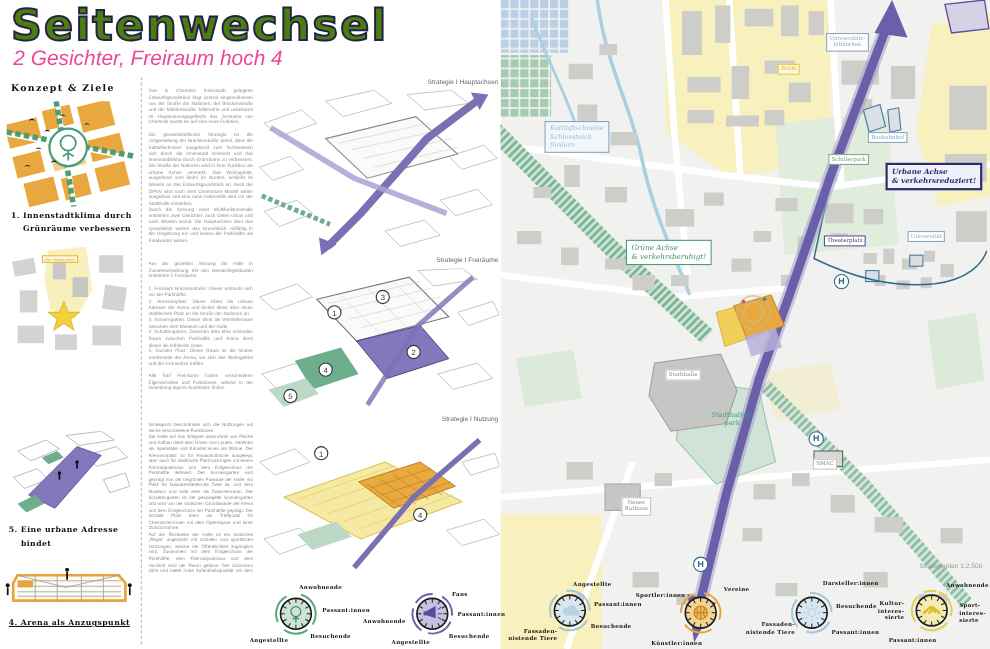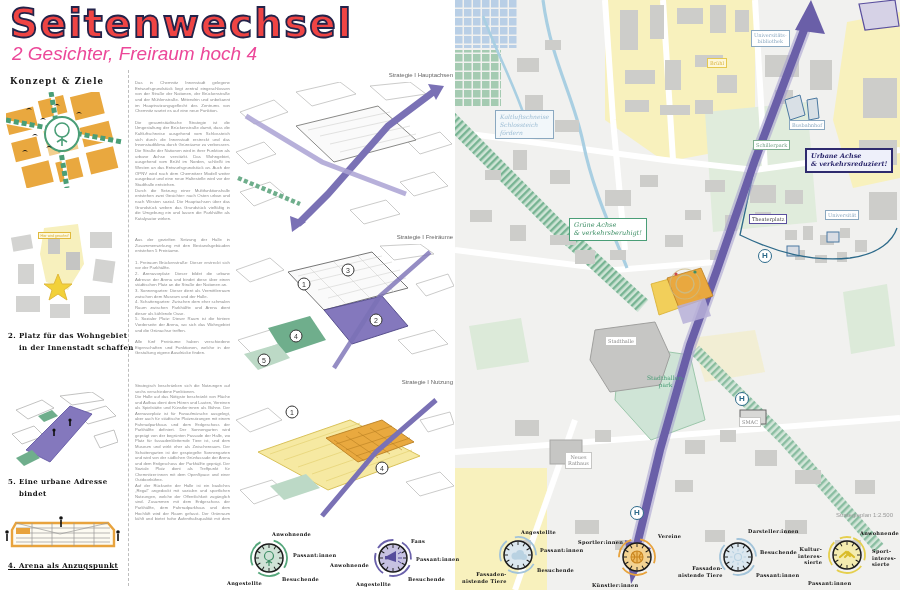--- a/index.html
+++ b/index.html
@@ -1,21 +1,21 @@
 <!DOCTYPE html>
 <html><head>
 <meta charset="utf-8">
 <style>
   html,body{margin:0;padding:0;background:#fff;}
   .board{position:relative;width:900px;height:590px;overflow:hidden;background:#fff;
          font-family:"Liberation Sans",sans-serif;}
   .abs{position:absolute;}
 
   .title{font-family:"DejaVu Sans",sans-serif;font-weight:bold;font-size:39px;
-         letter-spacing:2px;color:#ef4444;-webkit-text-stroke:1.8px #23234a;line-height:1;}
+         letter-spacing:2px;color:#4d7c0f;-webkit-text-stroke:1.8px #23234a;line-height:1;}
   .subtitle{font-style:italic;font-size:19px;color:#ec4899;line-height:1;}
   .entry{font-size:9px;color:#333;letter-spacing:1.5px;}
   .dot{display:inline-block;width:7px;height:7px;border-radius:50%;border:1.2px solid #222;
        vertical-align:middle;margin-right:2px;}
   .dot.filled{background:#222;}
 
   .col-head{font-family:"DejaVu Serif",serif;font-weight:bold;font-size:8.5px;
             letter-spacing:1.2px;color:#111;}
   .goal-caption{font-family:"DejaVu Serif",serif;font-weight:bold;font-size:7px;
                 letter-spacing:.4px;color:#111;line-height:1.7;}
@@ -92,41 +92,41 @@
     <g fill="#111">
       <path d="M20 18 q3 -4 6 0 q-3 -2 -6 0z"></path>
         <path d="M34 28 q3 -4 6 0 q-3 -2 -6 0z"></path>
       <path d="M48 14 q3 -4 6 0 q-3 -2 -6 0z"></path>
         <path d="M26 44 q3 -4 6 0 q-3 -2 -6 0z"></path>
       <path d="M70 22 q3 -4 6 0 q-3 -2 -6 0z"></path>
         <path d="M40 56 q3 -4 6 0 q-3 -2 -6 0z"></path>
       <path d="M16 60 q3 -4 6 0 q-3 -2 -6 0z"></path>
     </g>
   </svg>
+  <div class="abs goal-caption" style="left:10px;top:190px;">
+    <div>1. Innenstadtklima durch</div>
+    <div class="l2">Grünräume verbessern</div>
+  </div>
 
   <svg class="abs" style="left:6px;top:224px;" width="116" height="102" viewBox="0 0 116 102">
     <polygon points="38,4 72,0 78,40 62,66 40,58 34,30" fill="#f7f0bd"></polygon>
     <g fill="#d3d3d1">
       <rect x="6" y="12" width="20" height="14" transform="rotate(-10 16 19)"></rect>
       <rect x="12" y="40" width="16" height="20"></rect>
         <rect x="84" y="8" width="22" height="16"></rect>
       <rect x="88" y="36" width="20" height="22" transform="rotate(8 98 47)"></rect>
       <rect x="10" y="72" width="24" height="16"></rect>
         <rect x="44" y="80" width="20" height="14"></rect>
       <rect x="78" y="72" width="26" height="18"></rect>
         <rect x="60" y="28" width="14" height="18" fill="#c5c5c3"></rect>
       <rect x="42" y="14" width="12" height="16" fill="#c9c9c7"></rect>
     </g>
     <polygon points="52,50 56,60 66,60 58,66 61,76 52,70 43,76 46,66 38,60 48,60" fill="#f2d139" stroke="#e0b93c" stroke-width="1"></polygon>
   </svg>
   <div class="mini-callout" style="left:38px;top:232px;">Hier wird gewohnt!</div>
-  <div class="abs goal-caption" style="left:8px;top:330px;">
-    <div>2. Platz für das Wohngebiet</div>
-    <div class="l2">in der Innenstadt schaffen</div>
-  </div>
 
   <svg class="abs" style="left:8px;top:392px;" width="110" height="82" viewBox="0 0 110 82">
     <g fill="#fff" stroke="#b3b3b1" stroke-width=".8">
       <polygon points="8,18 34,8 46,16 20,27"></polygon>
         <polygon points="52,4 84,0 96,8 64,13"></polygon>
       <polygon points="70,22 98,14 108,24 80,32"></polygon>
         <polygon points="4,42 26,34 36,44 14,52"></polygon>
       <polygon points="86,44 106,38 110,50 92,56"></polygon>
     </g>
     <polygon points="18,58 62,14 84,22 42,70" fill="#8478bd" stroke="#5a4f9e" stroke-width=".8"></polygon>

